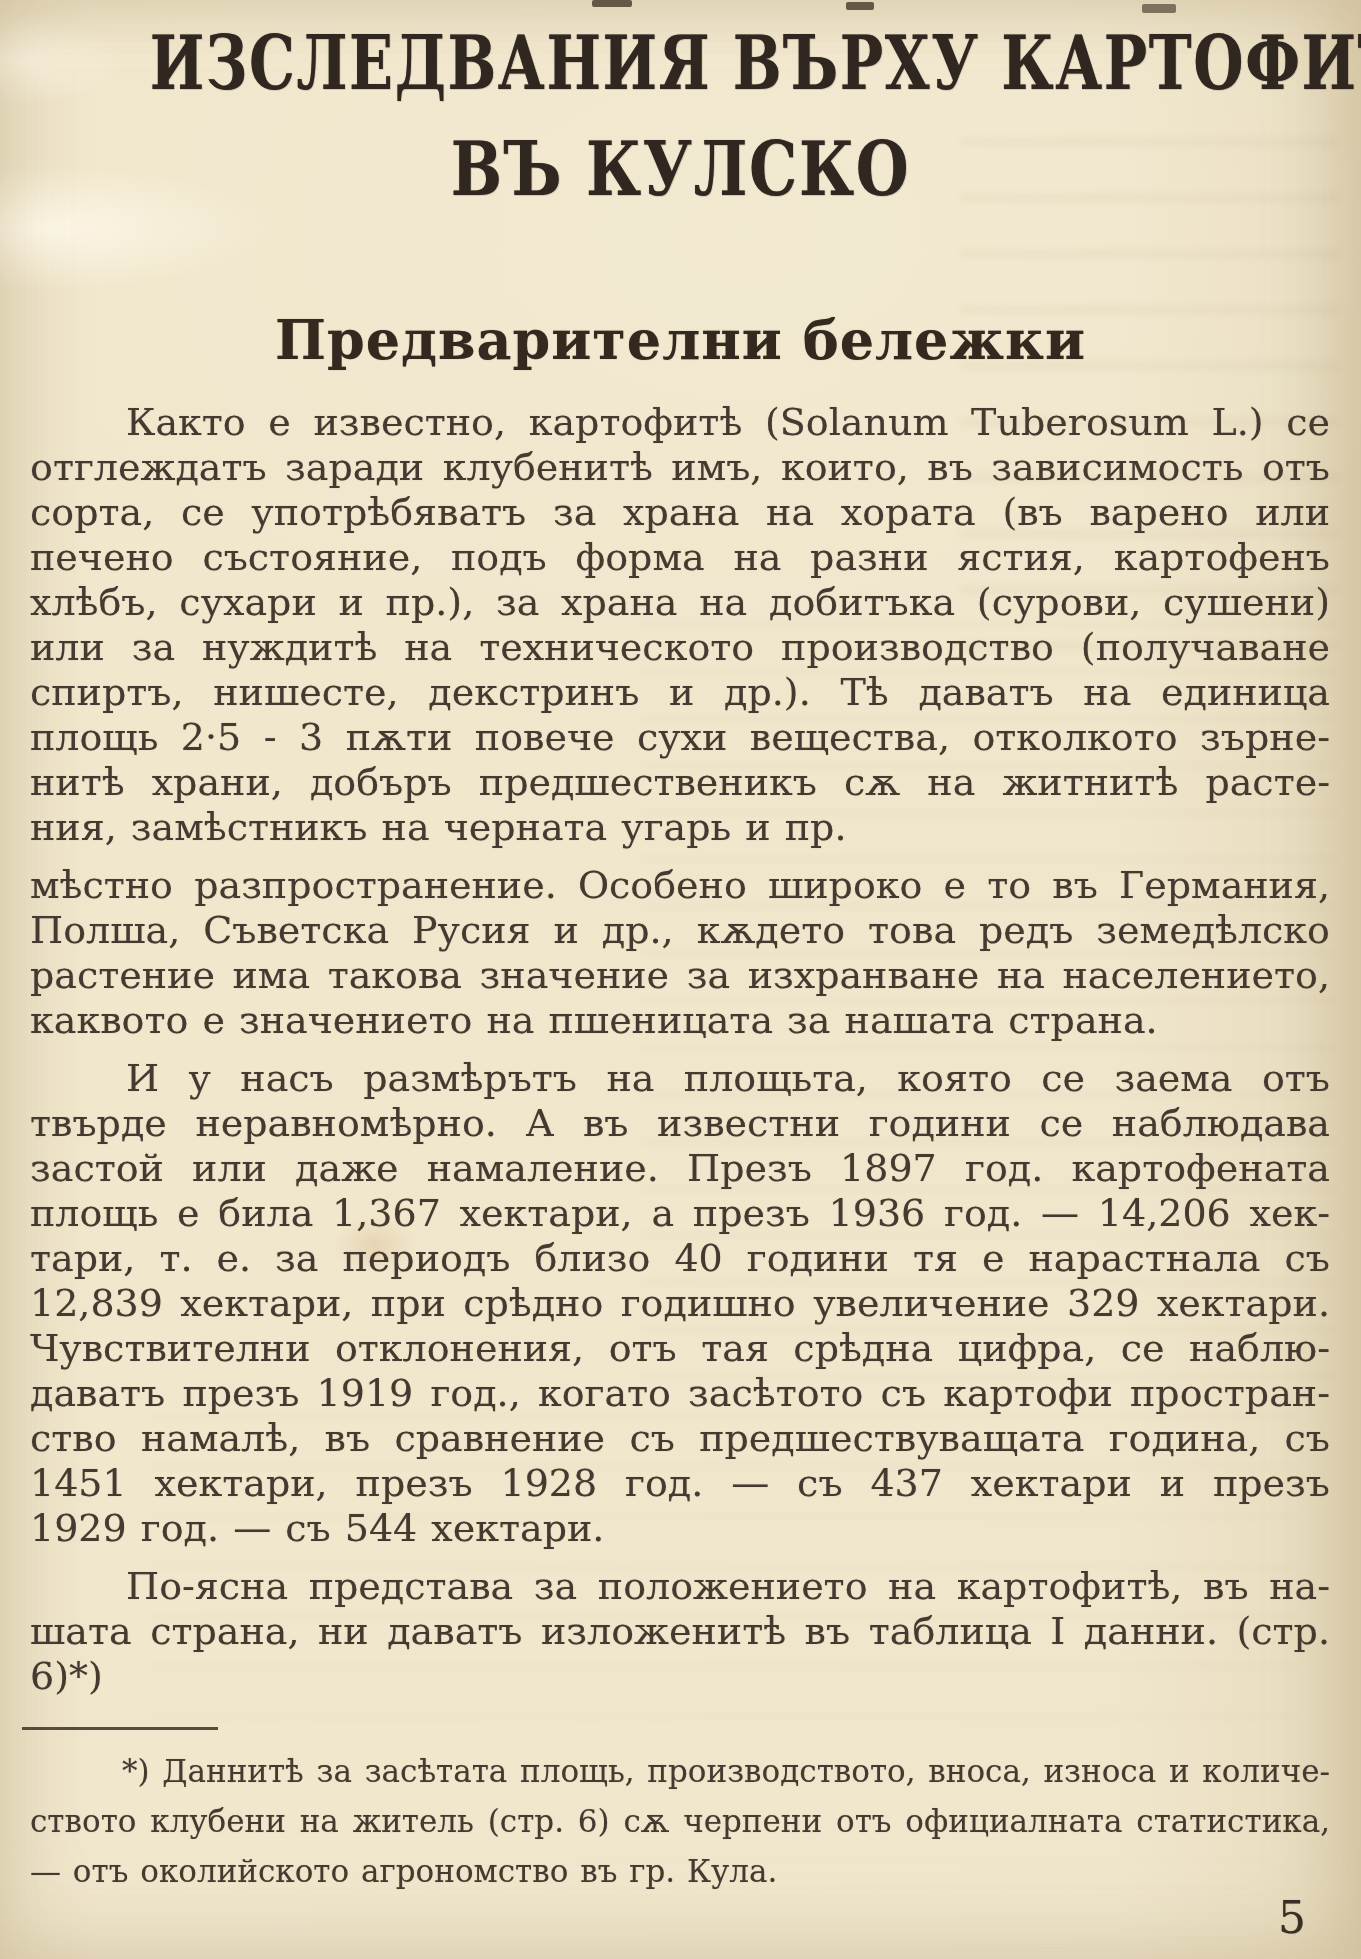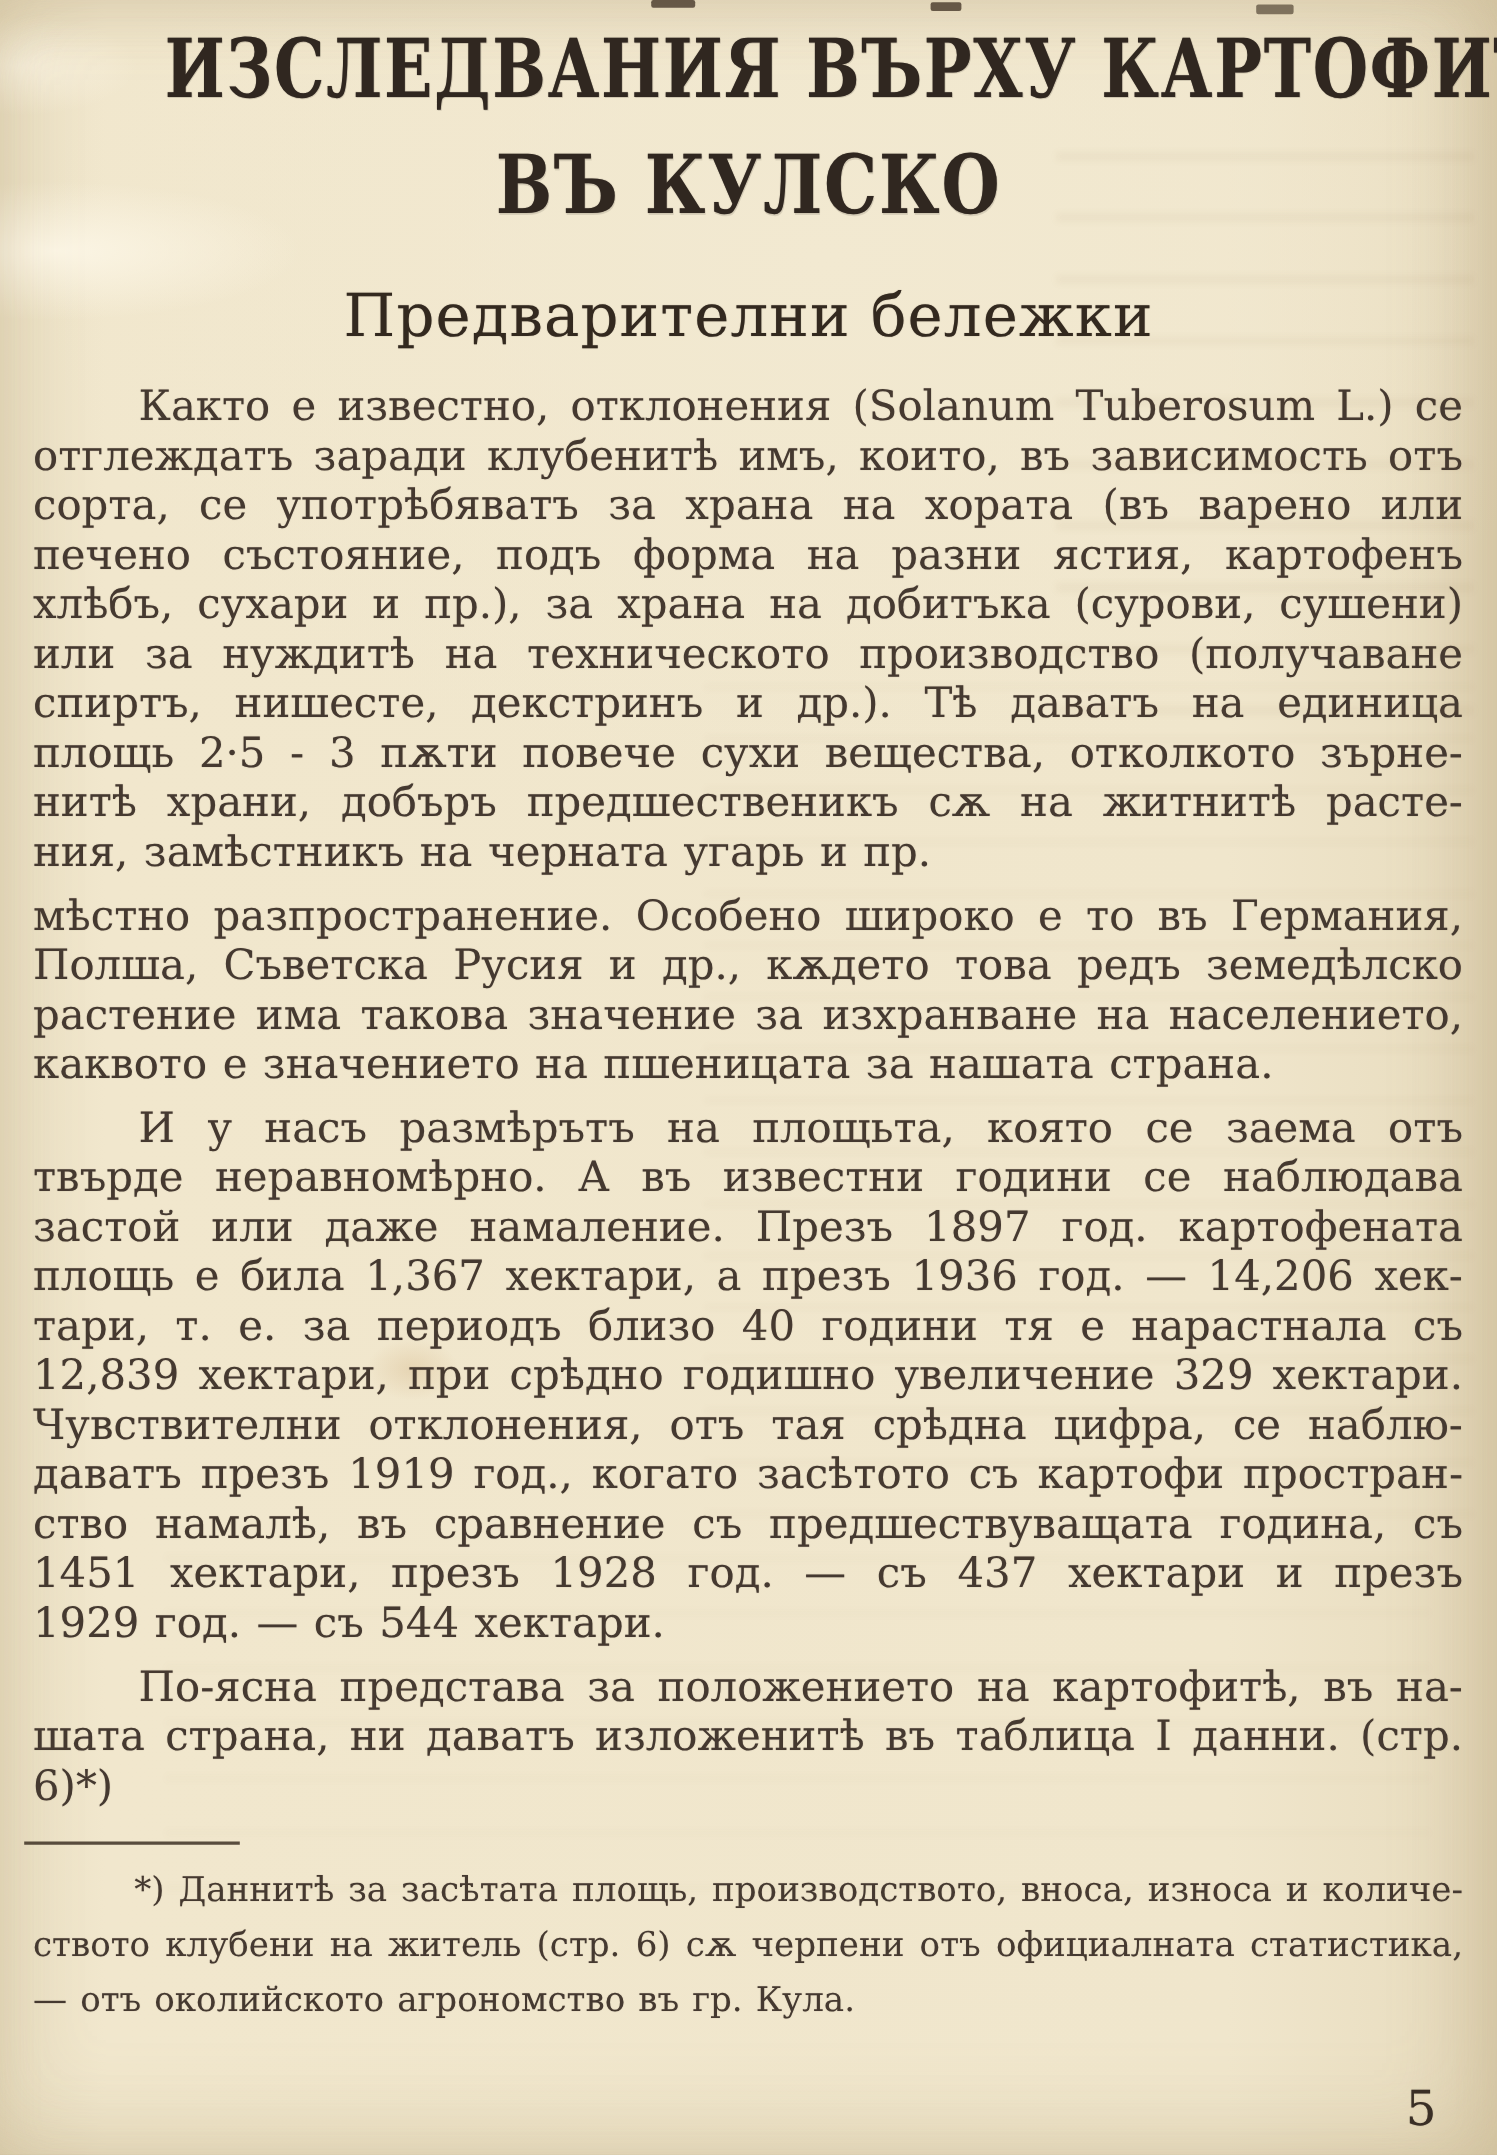--- a/index.html
+++ b/index.html
@@ -36,21 +36,21 @@
   .heading-zone{position:relative;text-align:center;}
   .title-line{
     display:block;font-weight:bold;color:#302720;
     font-size:74px;line-height:82px;letter-spacing:2px;
     text-shadow:0 0 1px rgba(48,39,32,0.55), 1px 1px 0 rgba(48,39,32,0.12);
     white-space:nowrap;
   }
   .title-line1{margin-top:22px;transform:scaleX(0.78);transform-origin:50% 50%;}
   .title-line2{margin-top:24px;transform:scaleX(0.82);transform-origin:50% 50%;}
   .subheading{
-    margin:47px 0 0 0;font-weight:normal;color:#33291f;
+    margin:100px 0 0 0;font-weight:bold;color:#33291f;
     font-size:54px;line-height:60px;letter-spacing:1px;
     text-shadow:0 0 1px rgba(51,41,31,0.45);
   }
 
   .bodytext{
     margin:30px 31px 0 30px;     
     font-size:38px;line-height:45px;
     text-shadow:0 0 1px rgba(69,57,48,0.35);
   }
   .paragraph + .paragraph{margin-top:13px;}
@@ -88,21 +88,21 @@
   <div class="speck speck-3"></div>
 
   <div class="heading-zone">
     <span class="title-line title-line1">ИЗСЛЕДВАНИЯ ВЪРХУ КАРТОФИТѢ</span>
     <span class="title-line title-line2">ВЪ КУЛСКО</span>
     <h2 class="subheading">Предварителни бележки</h2>
   </div>
 
   <div class="bodytext" id="paragraphs">
       <div class="paragraph">
-        <div class="line indent">Както е известно, отклонения (Solanum Tuberosum L.) се</div>
+        <div class="line indent">Както е известно, картофитѣ (Solanum Tuberosum L.) се</div>
         <div class="line">отглеждатъ заради клубенитѣ имъ, които, въ зависимость отъ</div>
         <div class="line">сорта, се употрѣбяватъ за храна на хората (въ варено или</div>
         <div class="line">печено състояние, подъ форма на разни ястия, картофенъ</div>
         <div class="line">хлѣбъ, сухари и пр.), за храна на добитъка (сурови, сушени)</div>
         <div class="line">или за нуждитѣ на техническото производство (получаване</div>
         <div class="line">спиртъ, нишесте, декстринъ и др.). Тѣ даватъ на единица</div>
         <div class="line">площь 2·5 - 3 пѫти повече сухи вещества, отколкото зърне-</div>
         <div class="line">нитѣ храни, добъръ предшественикъ сѫ на житнитѣ расте-</div>
         <div class="line line-last">ния, замѣстникъ на черната угарь и пр.</div>
       </div>

